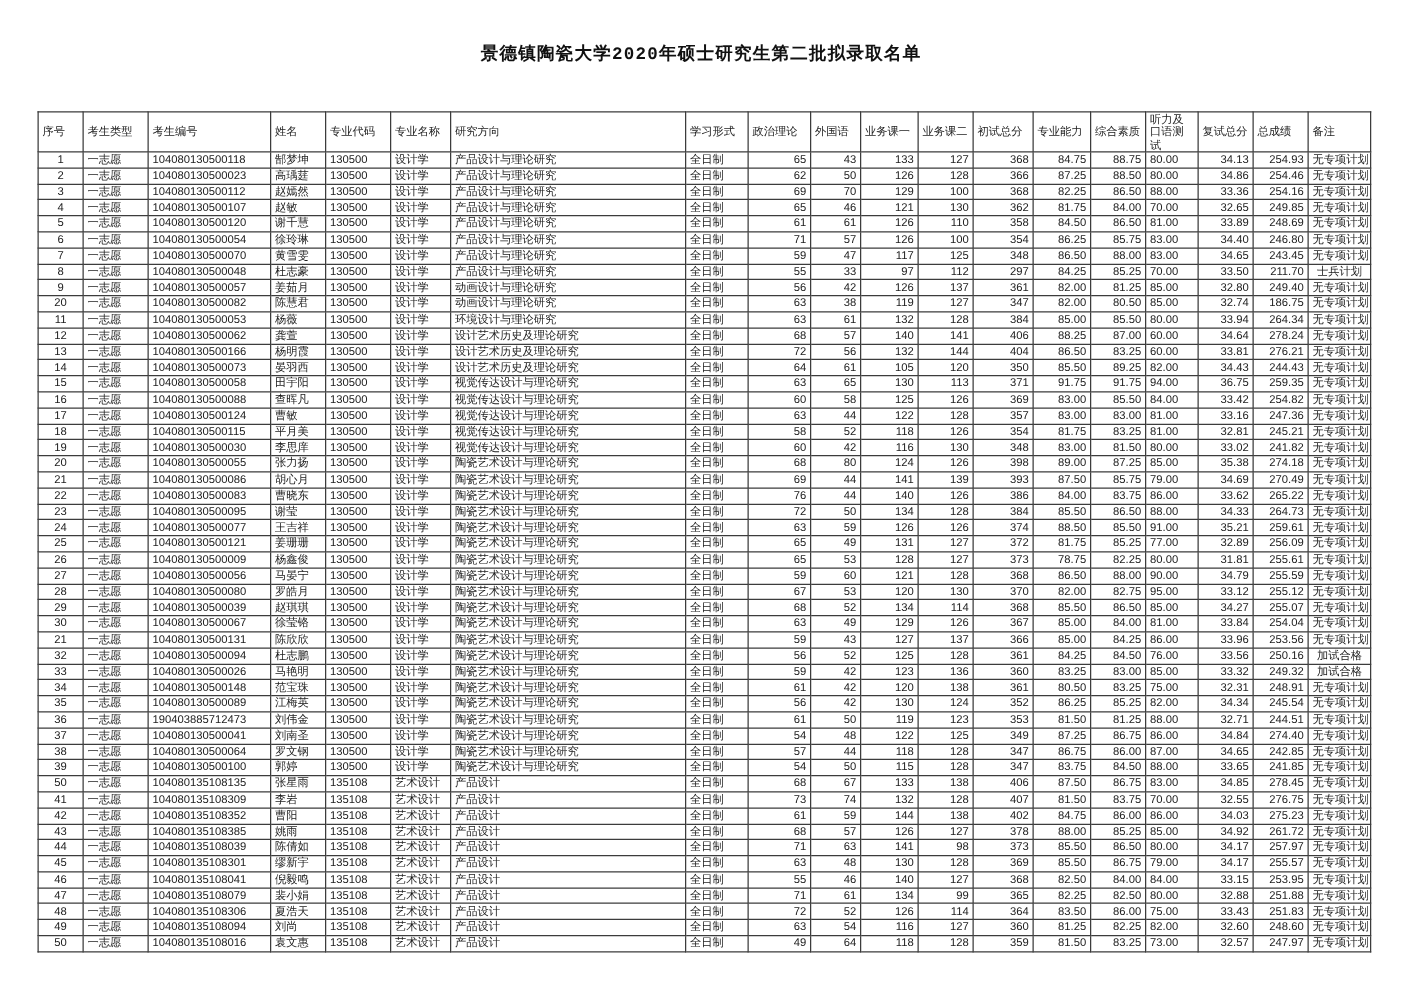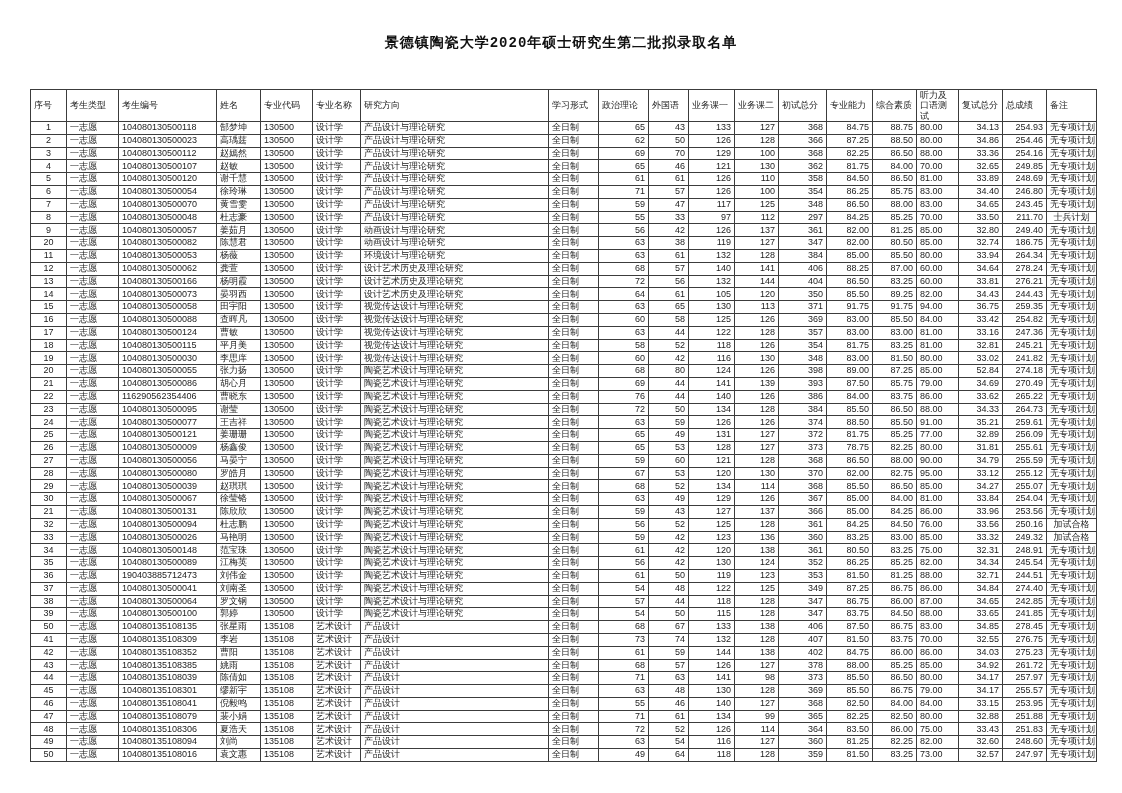--- a/index.html
+++ b/index.html
@@ -501,21 +501,21 @@
         <td>陶瓷艺术设计与理论研究</td>
         <td>全日制</td>
         <td>68</td>
         <td>80</td>
         <td>124</td>
         <td>126</td>
         <td>398</td>
         <td>89.00</td>
         <td>87.25</td>
         <td>85.00</td>
-        <td>52.84</td>
+        <td>35.38</td>
         <td>274.18</td>
         <td>无专项计划</td>
       </tr>
       <tr>
         <td>21</td>
         <td>一志愿</td>
         <td>104080130500086</td>
         <td>胡心月</td>
         <td>130500</td>
         <td>设计学</td>
@@ -529,21 +529,21 @@
         <td>87.50</td>
         <td>85.75</td>
         <td>79.00</td>
         <td>34.69</td>
         <td>270.49</td>
         <td>无专项计划</td>
       </tr>
       <tr>
         <td>22</td>
         <td>一志愿</td>
-        <td>116290562354406</td>
+        <td>104080130500083</td>
         <td>曹晓东</td>
         <td>130500</td>
         <td>设计学</td>
         <td>陶瓷艺术设计与理论研究</td>
         <td>全日制</td>
         <td>76</td>
         <td>44</td>
         <td>140</td>
         <td>126</td>
         <td>386</td>

